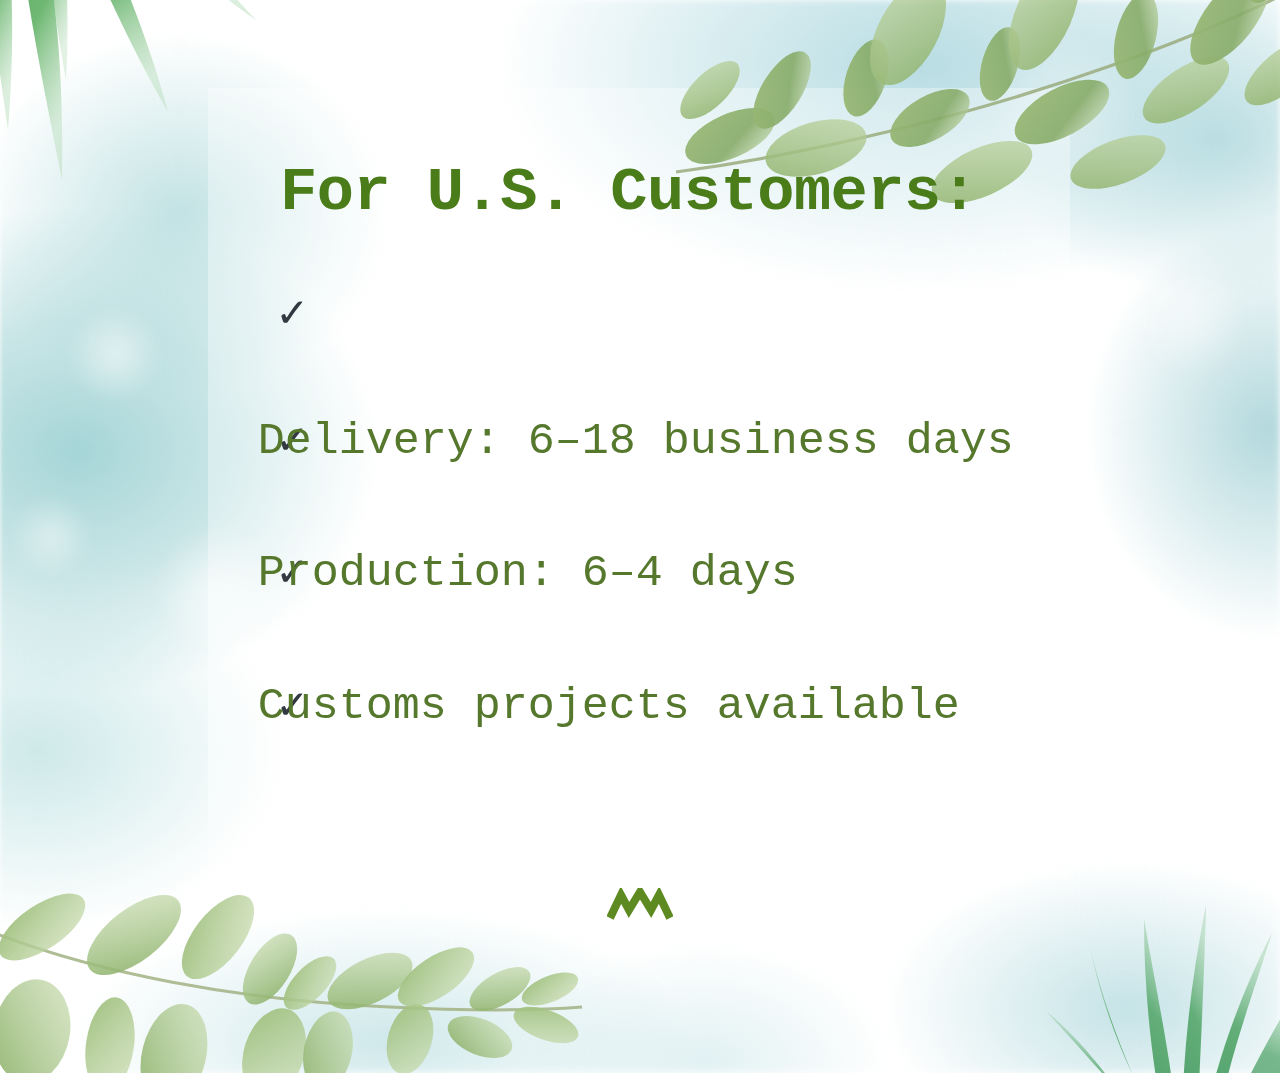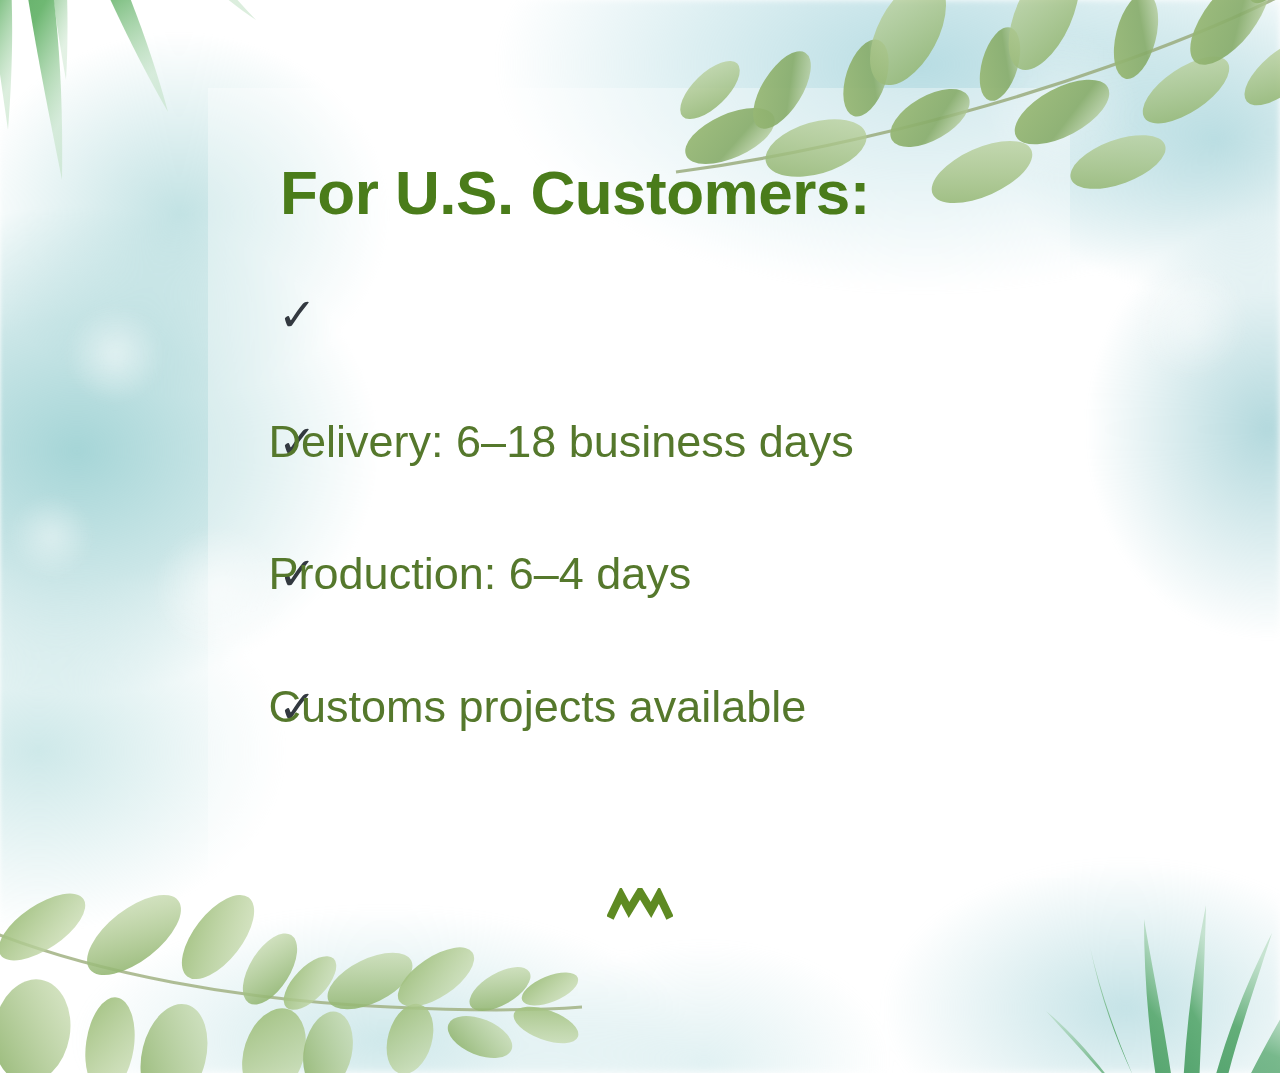--- a/index.html
+++ b/index.html
@@ -12,20 +12,21 @@
     font-family: "Liberation Sans", "DejaVu Sans", sans-serif;
   }
 
   .poster {
     position: relative;
     width: 1280px;
     height: 1073px;
     overflow: hidden;
     background: #ffffff;
     isolation: isolate;
+    font-family: Liberation Mono, monospace;
   }
 
   
   .wash {
     position: absolute;
     inset: 0;
     pointer-events: none;
   }
   .wash-a {
     background:

